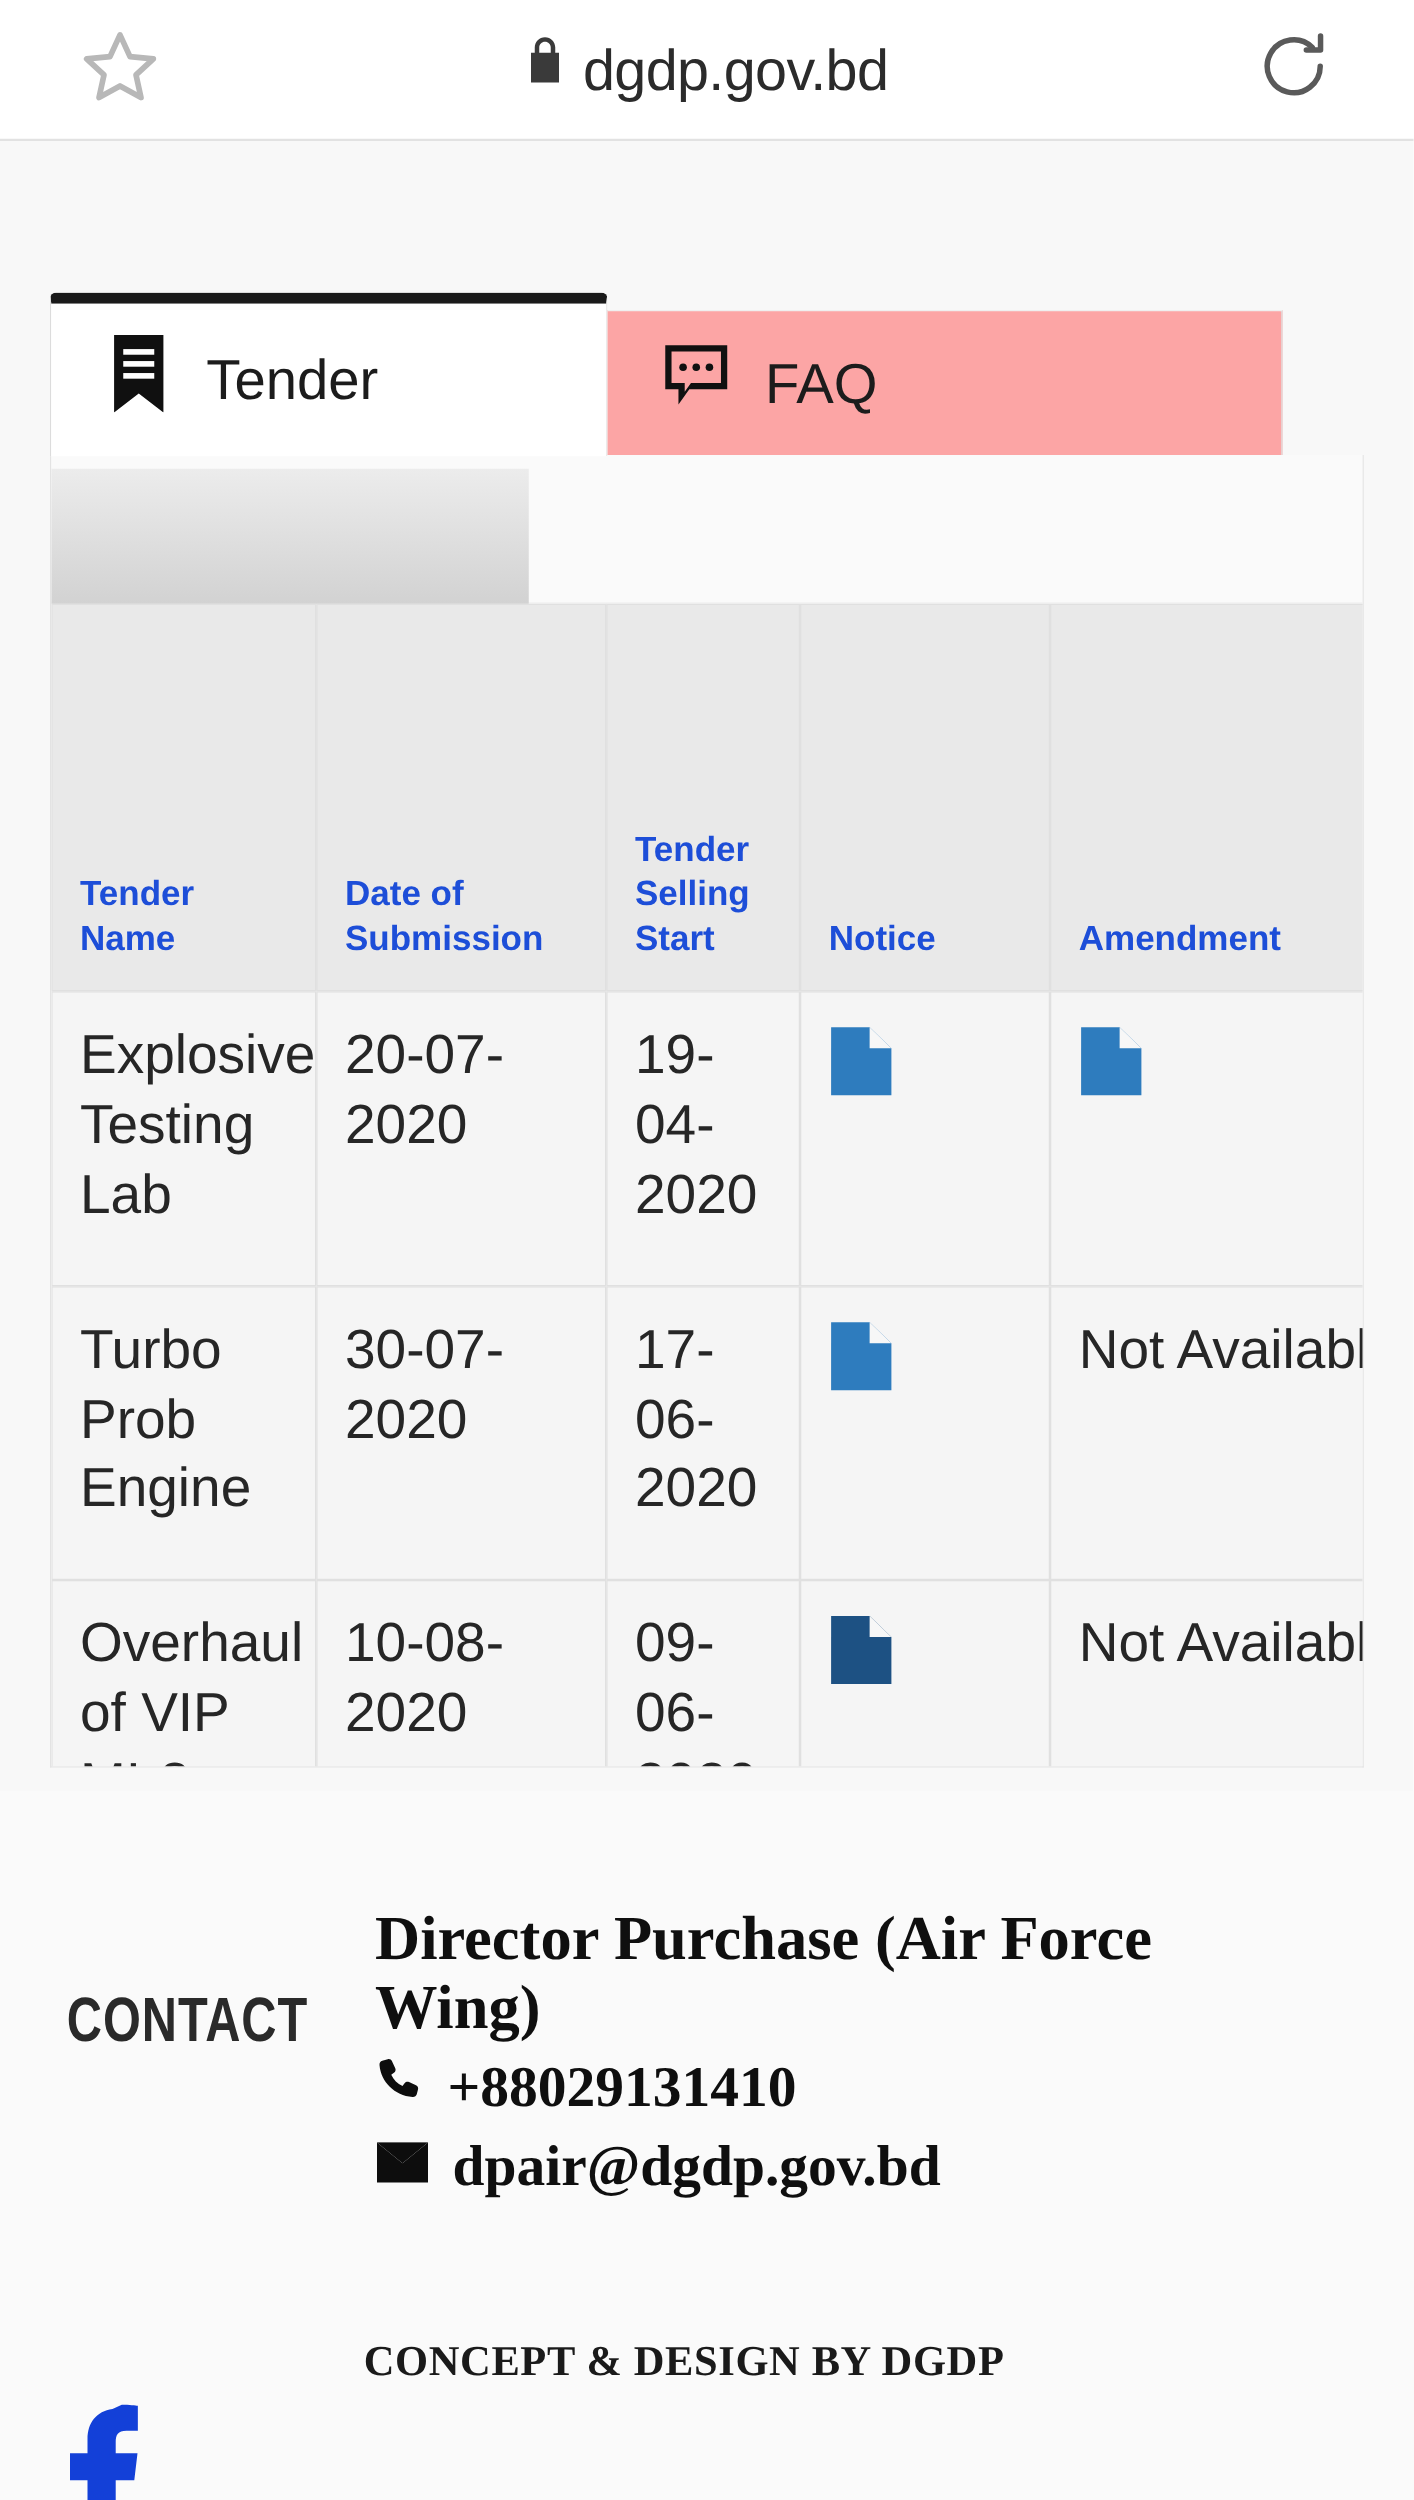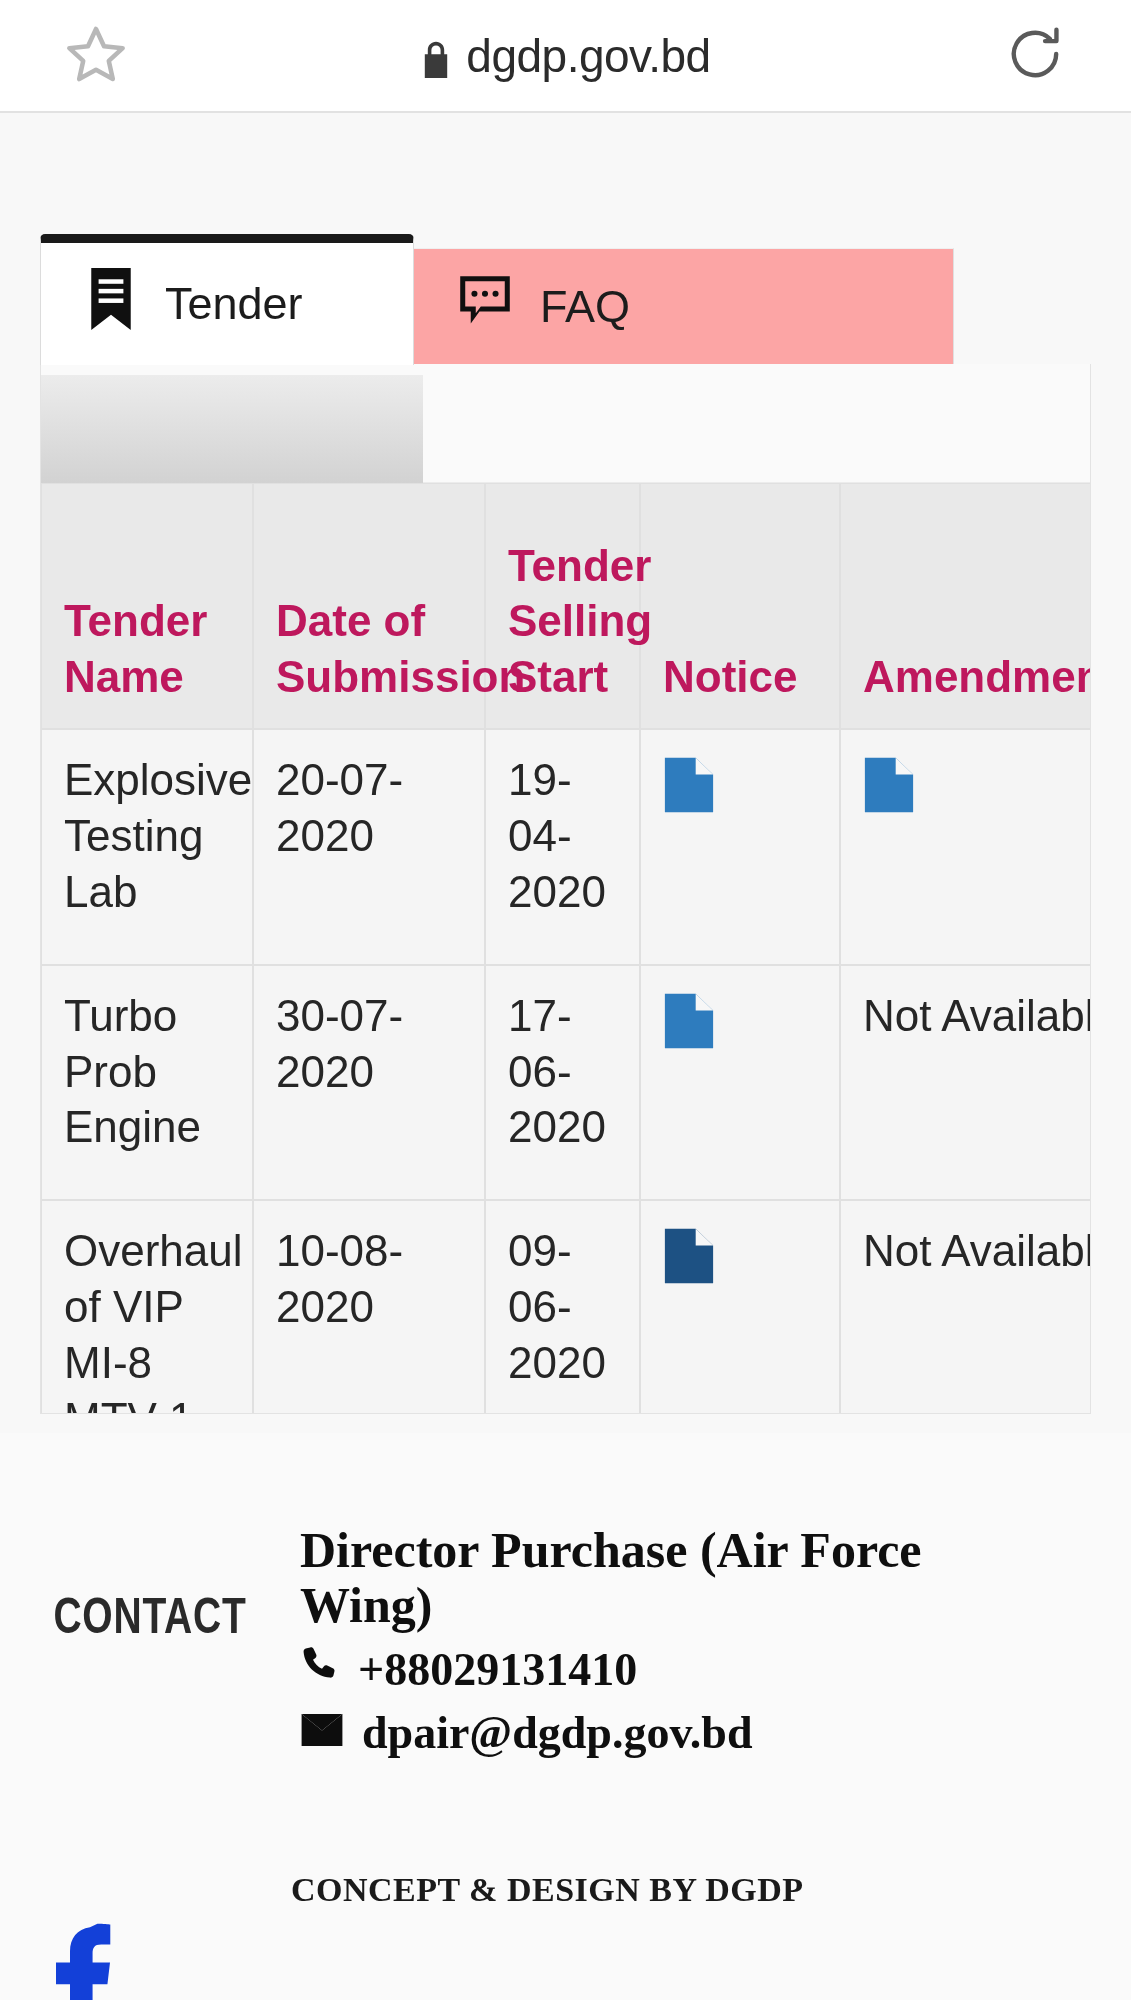--- a/index.html
+++ b/index.html
@@ -22,21 +22,21 @@
   .star-btn{
     position:absolute; left:60px; top:50%; transform:translateY(-50%);
     width:72px; height:72px; display:flex; align-items:center; justify-content:center;
   }
   .reload-btn{
     position:absolute; right:60px; top:50%; transform:translateY(-50%);
     width:72px; height:72px; display:flex; align-items:center; justify-content:center;
   }
   .url-wrap{
     position:absolute; left:0; right:0; top:50%; transform:translateY(-50%);
-    display:flex; align-items:flex-end; justify-content:center; gap:14px;
+    display:flex; align-items:flex-start; justify-content:center; gap:14px;
   }
   .lock-ico{ display:block; }
   .url-text{
     font-size:46px; color:#2b2b2b; letter-spacing:-0.5px;
     font-family:"Liberation Sans", sans-serif;
   }
 
   
   .page{
     position:relative;
@@ -68,21 +68,21 @@
   .tab.active{
     height:131px;
     background:#ffffff;
     border-top:9px solid #1a1a1a;
     border-left:1px solid #dcdcdc;
     border-right:1px solid #dcdcdc;
     border-top-left-radius:5px;
     border-top-right-radius:5px;
     z-index:3;
   }
-  .tab-tender{ width:374px; }
+  .tab-tender{ width:446px; }
   .tab-faq{ width:540px; border-left:none; background:#fca5a5; border-top:1px solid #efefef;}
   .tab-label{ font-size:45px; color:#1c1c1c; }
   .tab-ico{ display:block; flex:0 0 auto; }
 
   
   .panel{
     position:absolute;
     left:40px; top:251px;
     width:1051px;
     height:1050px;
@@ -119,27 +119,27 @@
     table-layout:fixed;
   }
   table.tender-table th,
   table.tender-table td{
     border:1px solid #e0e0e0;
     vertical-align:top;
     text-align:left;
   }
   table.tender-table th{
     background:#e9e9e9;
-    color:#be185d;
-    font-size:44px;
+    color:#1d4ed8;
+    font-size:28px;
     font-weight:bold;
     line-height:1.26;
     padding:22px 22px 24px 22px;
     vertical-align:bottom;
-    height:246px;
+    height:310px;
   }
   table.tender-table td{
     background:#f5f5f5;
     color:#262626;
     font-size:44px;
     font-weight:normal;
     line-height:1.27;
     padding:22px 22px 44px 22px;
   }
   col.c-name{ width:212px; }

